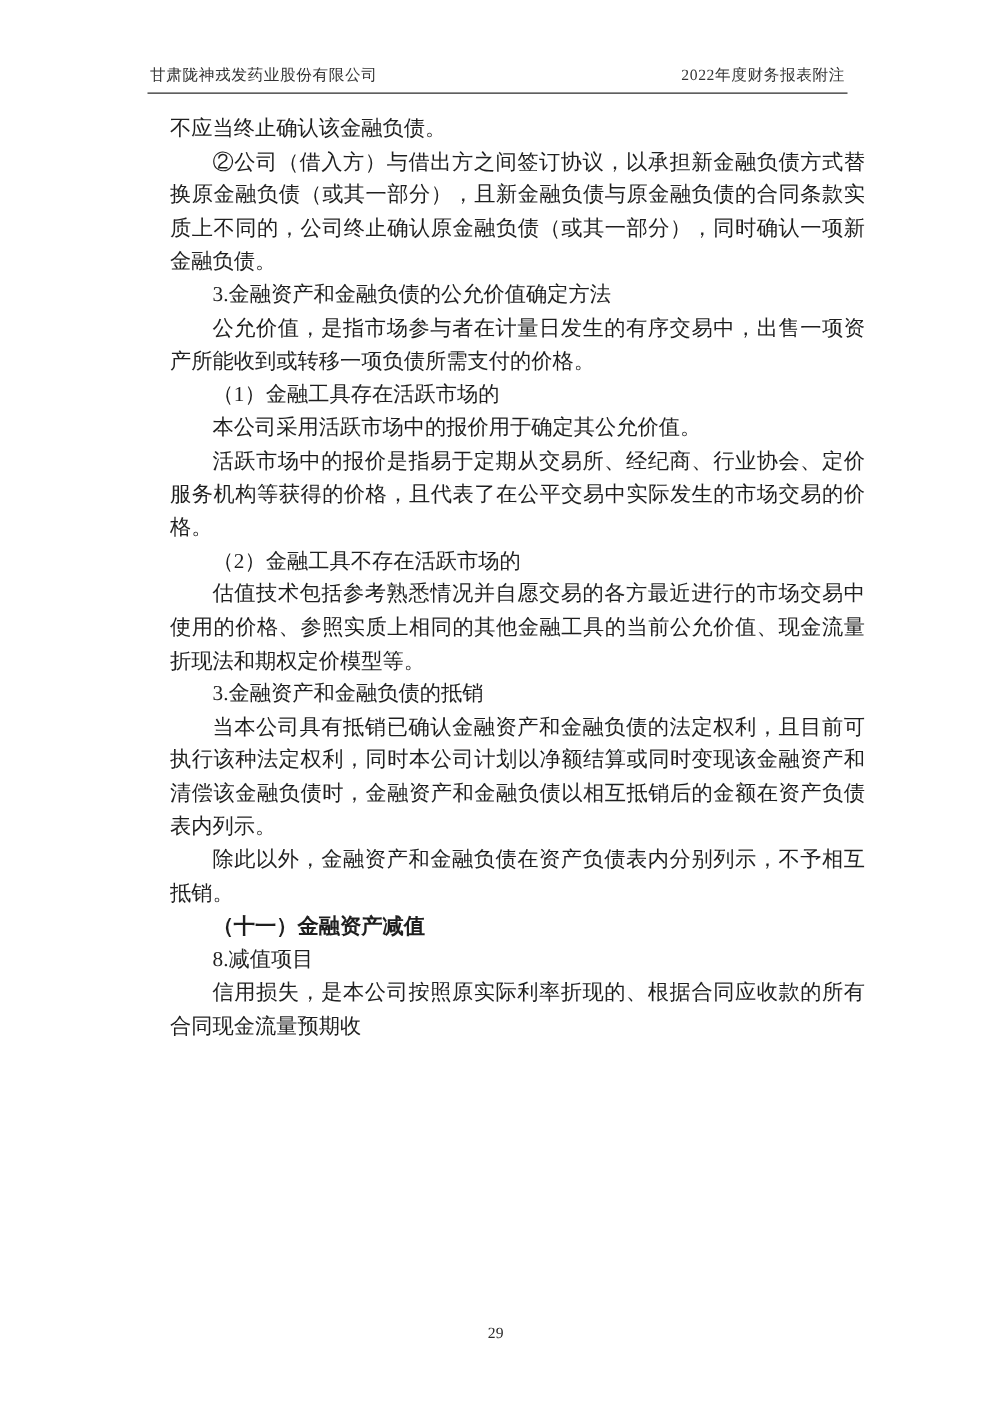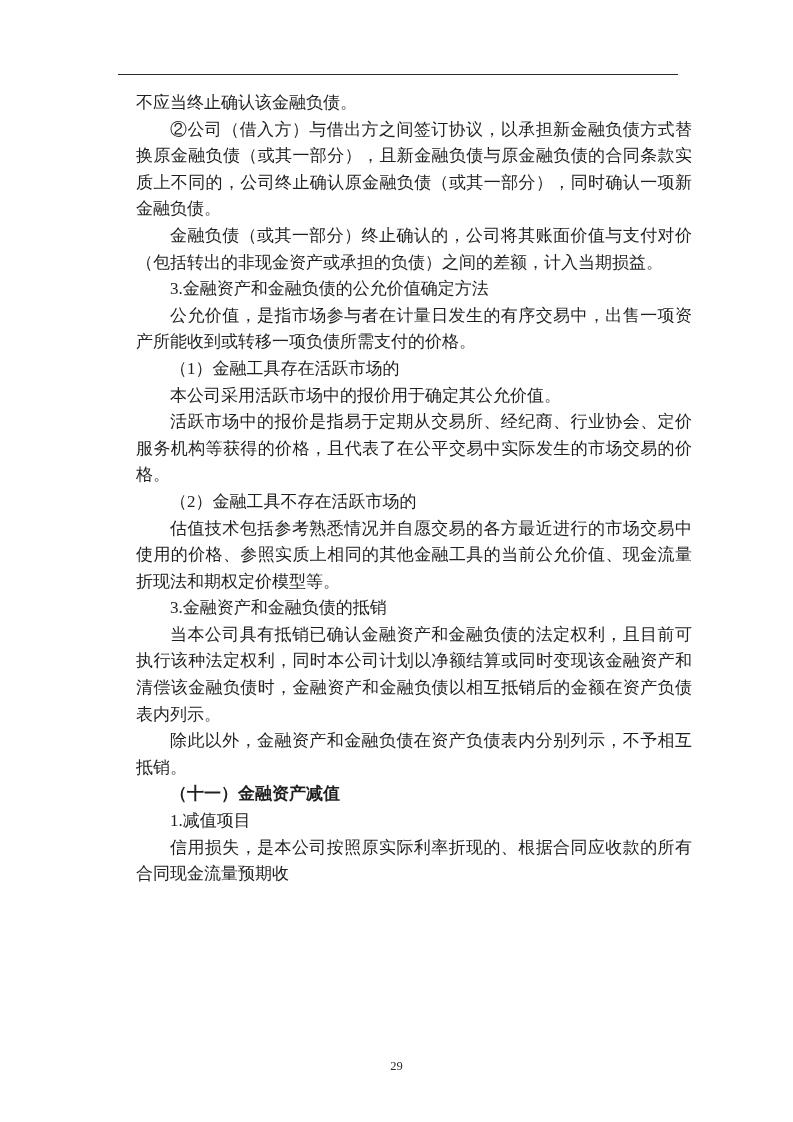--- a/index.html
+++ b/index.html
@@ -67,39 +67,42 @@
     font-size: 12.5px;
     color: #2b2b2b;
     margin-top: 12px;
   }
 </style>
 </head>
 <body>
 
 <div class="page">
 
+  <div class="page-header">
+    <span>甘肃陇神戎发药业股份有限公司</span>
+    <span>2022年度财务报表附注</span>
+  </div>
 
   <hr class="header-rule">
 
   <div class="content">
       <p class="para">不应当终止确认该金融负债。</p>
       <p class="para indent">②公司（借入方）与借出方之间签订协议，以承担新金融负债方式替换原金融负债（或其一部分），且新金融负债与原金融负债的合同条款实质上不同的，公司终止确认原金融负债（或其一部分），同时确认一项新金融负债。</p>
-      <p class="para indent">金融负债（或其一部分）终止确认的，公司将其账面价值与支付对价（包括转出的非现金资产或承担的负债）之间的差额，计入当期损益。</p>
       <p class="para indent">3.金融资产和金融负债的公允价值确定方法</p>
       <p class="para indent">公允价值，是指市场参与者在计量日发生的有序交易中，出售一项资产所能收到或转移一项负债所需支付的价格。</p>
       <p class="para indent">（1）金融工具存在活跃市场的</p>
       <p class="para indent">本公司采用活跃市场中的报价用于确定其公允价值。</p>
       <p class="para indent">活跃市场中的报价是指易于定期从交易所、经纪商、行业协会、定价服务机构等获得的价格，且代表了在公平交易中实际发生的市场交易的价格。</p>
       <p class="para indent">（2）金融工具不存在活跃市场的</p>
       <p class="para indent">估值技术包括参考熟悉情况并自愿交易的各方最近进行的市场交易中使用的价格、参照实质上相同的其他金融工具的当前公允价值、现金流量折现法和期权定价模型等。</p>
       <p class="para indent">3.金融资产和金融负债的抵销</p>
       <p class="para indent">当本公司具有抵销已确认金融资产和金融负债的法定权利，且目前可执行该种法定权利，同时本公司计划以净额结算或同时变现该金融资产和清偿该金融负债时，金融资产和金融负债以相互抵销后的金额在资产负债表内列示。</p>
       <p class="para indent">除此以外，金融资产和金融负债在资产负债表内分别列示，不予相互抵销。</p>
       <p class="para indent bold">（十一）金融资产减值</p>
-      <p class="para indent">1.减值项目</p>
+      <p class="para indent">8.减值项目</p>
       <p class="para indent">信用损失，是本公司按照原实际利率折现的、根据合同应收款的所有合同现金流量预期收</p>
     </div>
 
   <div class="page-footer">
     <span>29</span>
   </div>
 
 </div>
 
 </body></html>

